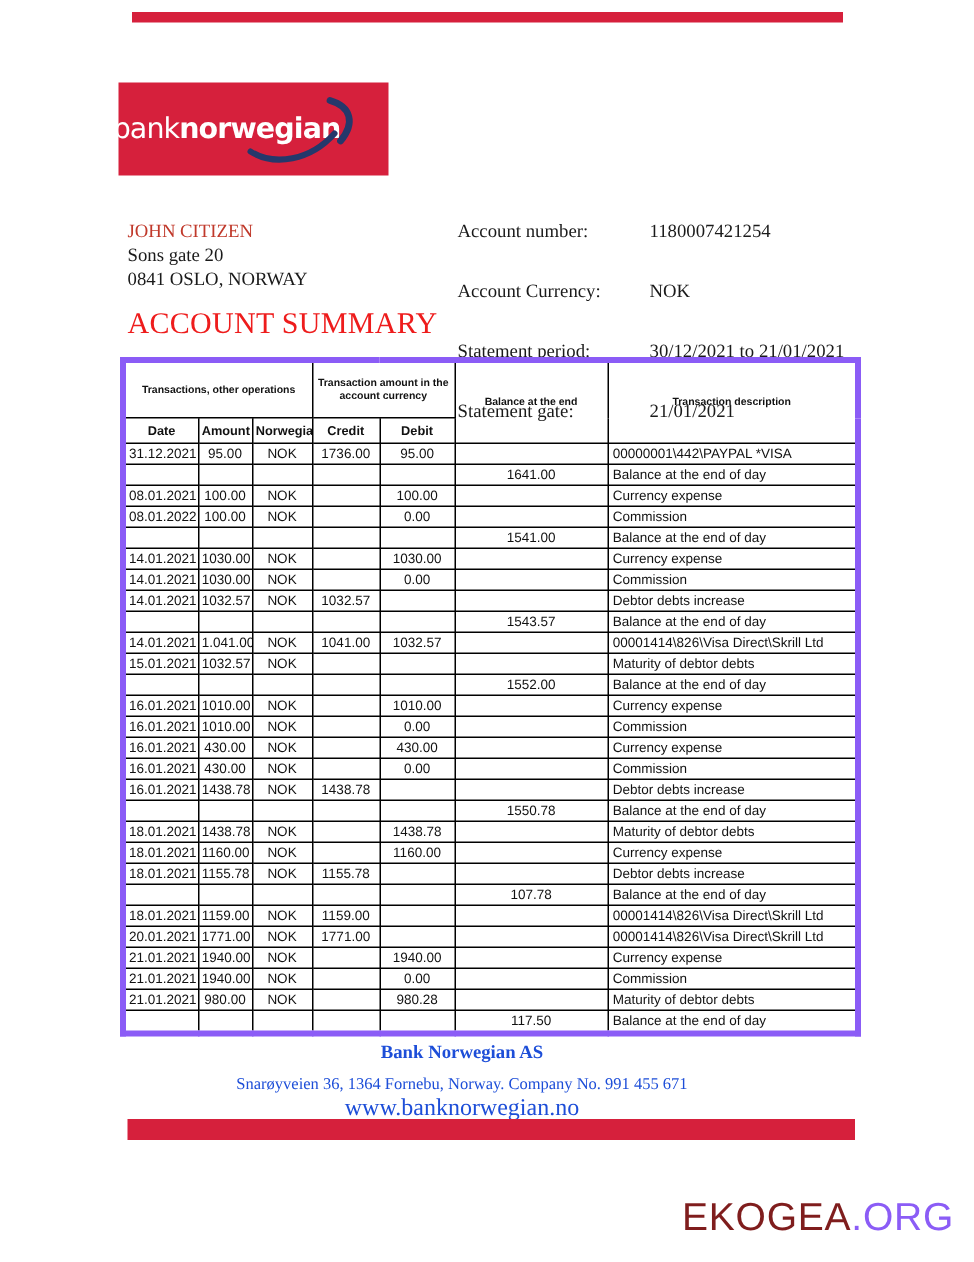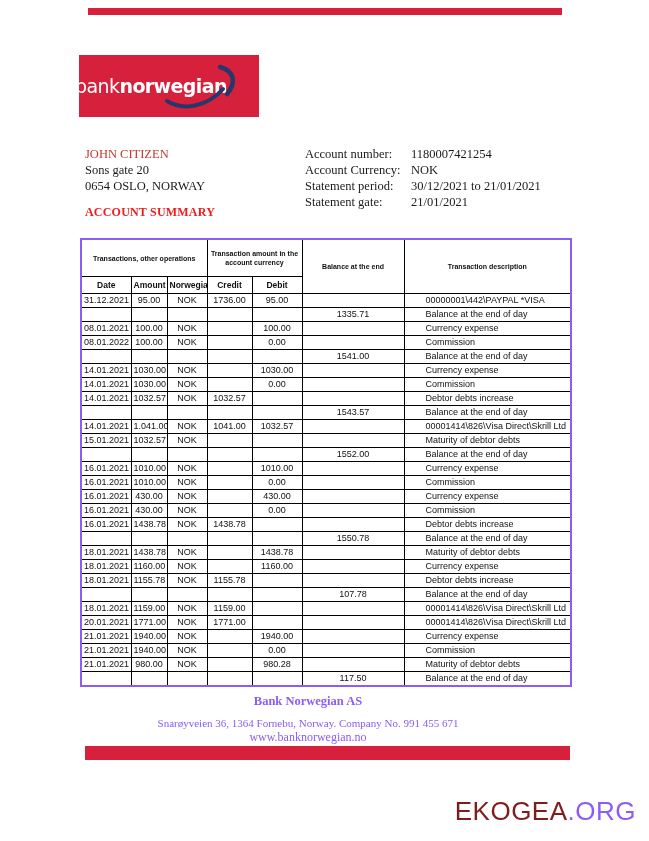--- a/index.html
+++ b/index.html
@@ -22,50 +22,50 @@
     color:#ffffff; font-family:"DejaVu Sans", sans-serif; font-size:19px; letter-spacing:-0.6px;
   }
   .logo-text .bold { font-weight:bold; }
   .logo-swoosh { position:absolute; left:0; top:0; }
 
   
   .customer { position:absolute; left:85px; top:146px; font-size:12.5px; line-height:16px; color:#1a1a1a; }
   .customer .name { color:#c0392b; }
   .account-info {
     position:absolute; left:305px; top:146px; font-size:12.5px; line-height:16px; color:#1a1a1a;
-    display:grid; grid-template-columns:104px auto; column-gap:2px;
+    display:grid; grid-template-columns:104px auto; column-gap:2px;gap:24px;
   }
 
   .summary-title {
     position:absolute; left:85px; top:205px;
-    font-size:12px; font-weight:bold; color:#ee1c1c; letter-spacing:0.2px;
+    font-size:20px; font-weight:normal; color:#ee1c1c; letter-spacing:0.2px;
   }
 
   
   .txn-table {
     position:absolute; left:80px; top:238px; width:490px;
     border-collapse:collapse; table-layout:fixed;
     font-family:"Liberation Sans", sans-serif; color:#111;
-    border:2px solid #8b5cf6;
+    border:4px solid #8b5cf6;
   }
   .txn-table th, .txn-table td { border:1px solid #000; overflow:hidden; white-space:nowrap; }
   .txn-table th { font-size:7px; font-weight:bold; text-align:center; padding:1px 2px; }
   .txn-table thead tr.group th { height:34px; }
   .txn-table thead tr.subs th { height:14px; font-size:8.5px; }
   .txn-table th.wrap { white-space:normal; line-height:9px; }
   .txn-table td { font-size:9px; height:13px; line-height:13px; padding:0 2px; text-align:center; }
-  .txn-table td.col-description { text-align:left; padding-left:21px; }
+  .txn-table td.col-description { text-align:left; padding-left:3px; }
   .col-w-date{width:50px;} .col-w-amount{width:36px;} .col-w-currency{width:40px;}
   .col-w-credit{width:45px;} .col-w-debit{width:50px;} .col-w-balance{width:102px;} .col-w-desc{width:167px;}
 
   
-  .footer-block { position:absolute; left:80px; width:456px; text-align:center; color:#8b5cf6; }
+  .footer-block { position:absolute; left:80px; width:456px; text-align:center; color:#1d4ed8; }
   .footer-company { top:694px; font-size:12.5px; font-weight:bold; }
   .footer-address { top:717px; font-size:11px; }
-  .footer-website { top:730px; font-size:12px; }
+  .footer-website { top:730px; font-size:16px; }
 
   
   .watermark {
     position:absolute; top:796px; right:13px;
     font-family:"Liberation Sans", sans-serif; font-size:26px; font-weight:300; letter-spacing:0.5px;
   }
   .watermark .dark { color:#7f1d1d; }
   .watermark .green { color:#8b5cf6; }
 </style>
 </head>
@@ -82,21 +82,21 @@
     </div>
     <svg class="logo-swoosh" width="180" height="62" viewBox="0 0 180 62">
       <path d="M141 12 C 155 16 158 27 148 39" stroke="#25386b" stroke-width="4.5" fill="none" stroke-linecap="round"></path>
       <path d="M88 46 C 104 56 128 52 144 34" stroke="#25386b" stroke-width="4" fill="none" stroke-linecap="round"></path>
     </svg>
   </div>
 
   <div class="customer">
     <div class="name">JOHN CITIZEN</div>
     <div>Sons gate 20</div>
-    <div>0654 OSLO, NORWAY</div>
+    <div>0841 OSLO, NORWAY</div>
   </div>
 
   <div class="account-info">
     <div>Account number:</div>
     <div>1180007421254</div>
     <div>Account Currency:</div>
     <div>NOK</div>
     <div>Statement period:</div>
     <div>30/12/2021 to 21/01/2021</div>
     <div>Statement gate:</div>
@@ -139,21 +139,21 @@
           <td class="col-debit">95.00</td>
           <td class="col-balance"></td>
           <td class="col-description">00000001\442\PAYPAL *VISA</td>
         </tr>
         <tr>
           <td class="col-date"></td>
           <td class="col-amount"></td>
           <td class="col-currency"></td>
           <td class="col-credit"></td>
           <td class="col-debit"></td>
-          <td class="col-balance">1335.71</td>
+          <td class="col-balance">1641.00</td>
           <td class="col-description">Balance at the end of day</td>
         </tr>
         <tr>
           <td class="col-date">08.01.2021</td>
           <td class="col-amount">100.00</td>
           <td class="col-currency">NOK</td>
           <td class="col-credit"></td>
           <td class="col-debit">100.00</td>
           <td class="col-balance"></td>
           <td class="col-description">Currency expense</td>

